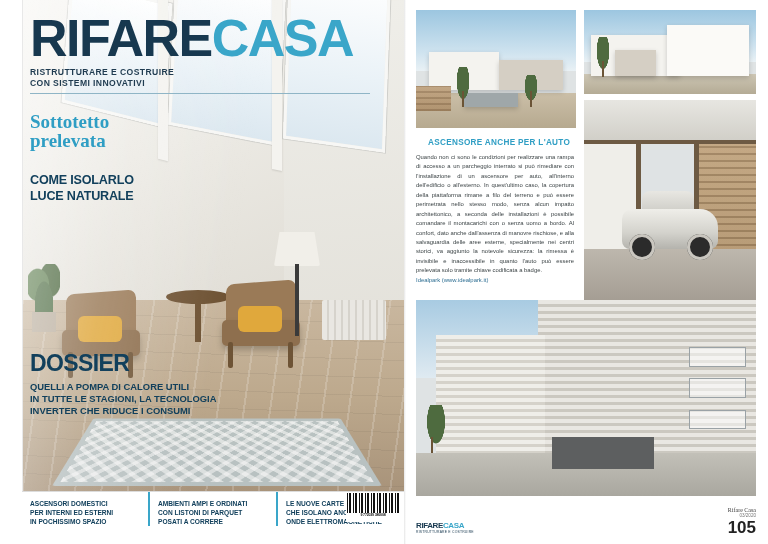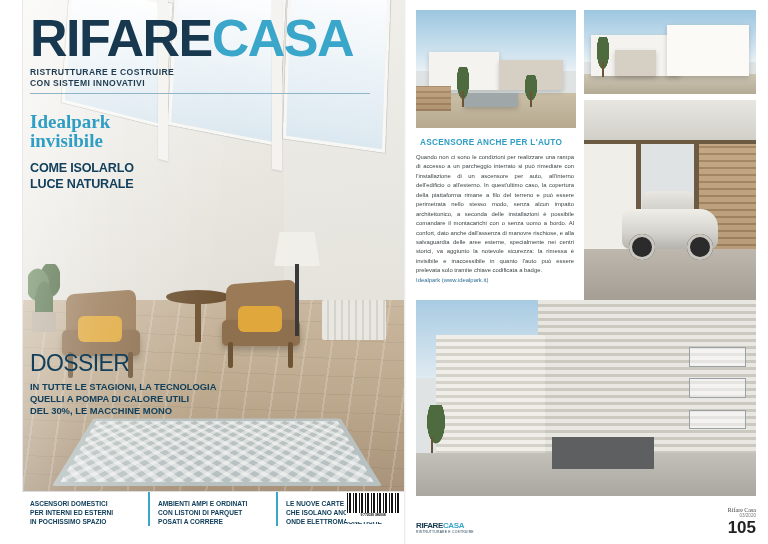--- a/index.html
+++ b/index.html
@@ -213,32 +213,32 @@
 
   
   .headline {
     position: absolute; left: 30px; top: 112px; z-index: 5; width: 220px;
   }
   .headline .kicker {
     font-size: 19px; color: #2f9ec4; font-weight: bold; line-height: 1.02;
     font-family: "Liberation Serif", serif;
   }
   .headline .lines {
-    margin-top: 9px;
+    margin-top: 21px;
     font-size: 12.6px; font-weight: bold; color: #12405c;
     line-height: 1.28; letter-spacing: -.2px;
     text-transform: uppercase;
   }
 
   
   .dossier {
     position: absolute; left: 30px; top: 352px; z-index: 5; width: 230px;
   }
   .dossier .big {
-    font-size: 23px; font-weight: normal; color: #12405c; line-height: .98;
+    font-size: 23px; font-weight: bold; color: #12405c; line-height: .98;
     letter-spacing: -.6px; text-transform: uppercase;
   }
   .dossier .body {
     margin-top: 6px; font-size: 9.4px; font-weight: bold; color: #12405c;
     line-height: 1.3; text-transform: uppercase;
   }
 
   
   .bottom-strip {
     position: absolute; left: 22px; bottom: 0; width: 382px; height: 52px;
@@ -370,21 +370,21 @@
     position: absolute; right: 3%; width: 16%; height: 9%;
     background: rgba(255,255,255,.5);
     border: 1px solid #9aa2a6;
   }
 
   
   .article {
     position: absolute; left: 12px; top: 138px; width: 158px;
   }
   .article h2 {
-    margin: 0 0 6px 4px;
+    margin: 0 0 6px 12px;
     font-size: 8.2px;
     color: #2f9ec4;
     font-weight: bold;
     letter-spacing: .3px;
     text-transform: uppercase;
   }
   .article p {
     margin: 0;
     font-size: 5.9px;
     line-height: 1.6;
@@ -481,37 +481,37 @@
       </div>
       <div class="sub">
         <div>RISTRUTTURARE E COSTRUIRE</div>
         <div>CON SISTEMI INNOVATIVI</div>
       </div>
       <div class="rule"></div>
     </div>
 
     <div class="headline">
       <div class="kicker">
-        <div>Idealpark</div>
-        <div>invisibile</div>
+        <div>Sottotetto</div>
+        <div>prelevata</div>
       </div>
       <div class="lines">
         <div>COME ISOLARLO</div>
         <div>LUCE NATURALE</div>
       </div>
     </div>
 
     <div class="dossier">
       <div class="big">
         <div>DOSSIER</div>
       </div>
       <div class="body">
+        <div>QUELLI A POMPA DI CALORE UTILI</div>
         <div>IN TUTTE LE STAGIONI, LA TECNOLOGIA</div>
-        <div>QUELLI A POMPA DI CALORE UTILI</div>
-        <div>DEL 30%, LE MACCHINE MONO</div>
+        <div>INVERTER CHE RIDUCE I CONSUMI</div>
       </div>
     </div>
 
     <div class="bottom-strip">
       <div class="strip-col">
         <div>ASCENSORI DOMESTICI</div>
         <div>PER INTERNI ED ESTERNI</div>
         <div>IN POCHISSIMO SPAZIO</div>
       </div>
       <div class="strip-col">

